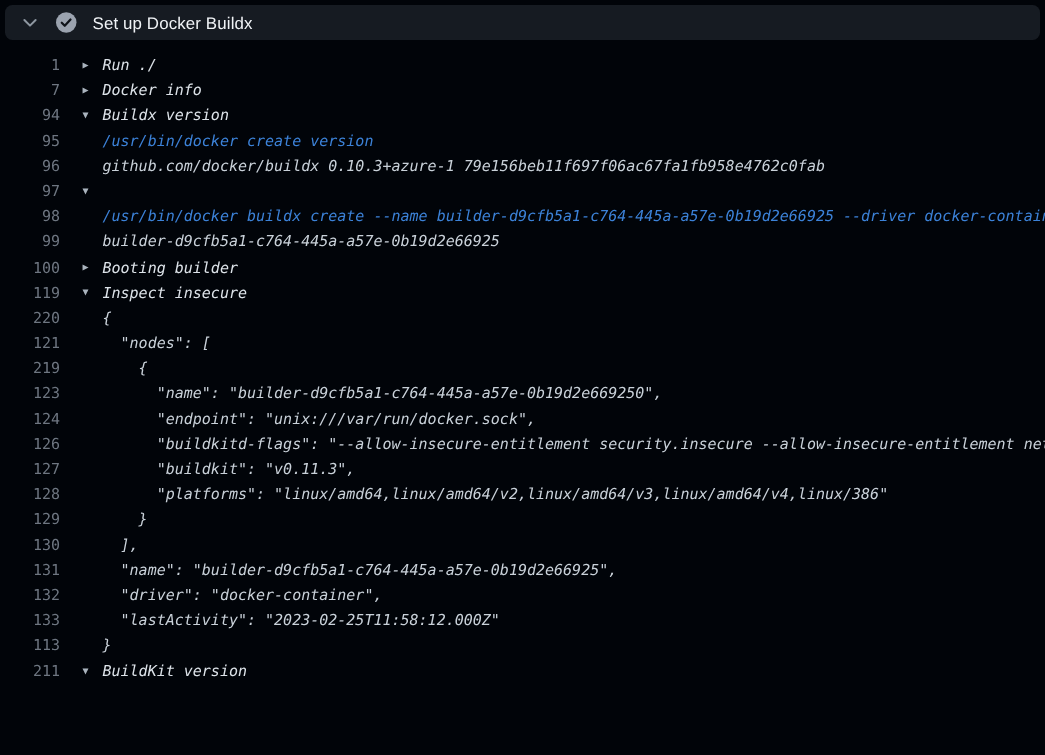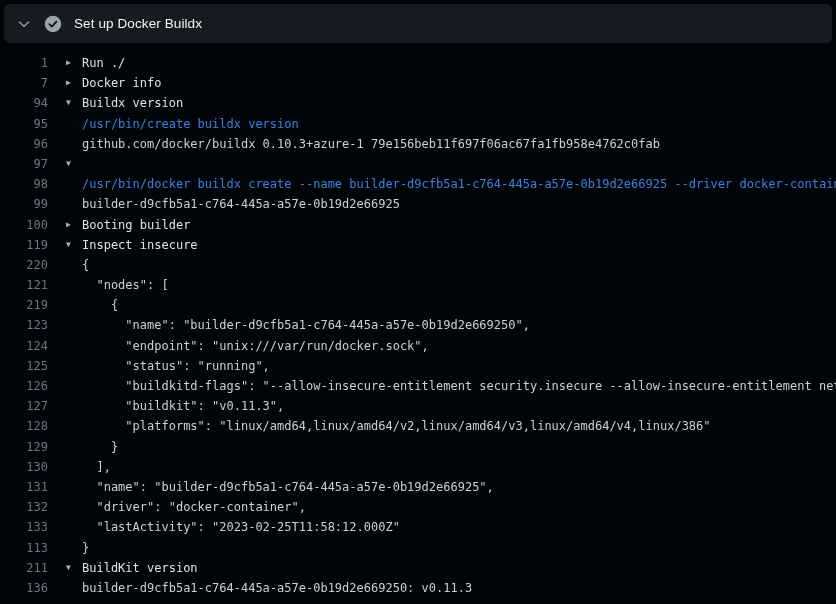--- a/index.html
+++ b/index.html
@@ -5,21 +5,21 @@
   html,body{margin:0;padding:0;}
   body{
     width:836px;height:604px;
     background:var(--bg,#010409);
     overflow:hidden;
     font-family:"Liberation Sans",sans-serif;
   }
   
   .step-header{
     margin:4px 4px 0 4px;
-    height:39px;
+    height:28px;
     background:var(--header-bg,#161b22);
     border-radius:6px;
     display:flex;
     align-items:center;
     padding:0 12px;
     cursor:pointer;
     box-sizing:border-box;
   }
   .step-header .chev{display:flex;align-items:center;margin-right:12px;}
   .step-header .status{display:flex;align-items:center;margin-right:12px;}
@@ -51,21 +51,21 @@
   }
   .arrow{
     flex:none;
     width:16px;
     margin-left:18px;
     color:#aab4be;
     font-size:8px;
     text-align:left;
     cursor:pointer;
   }
-  .txt{color:var(--text,#c9d1d9);}
+  .txt{color:var(--text,#c9d1d9);font-style:italic;}
   .line.group .txt{color:var(--title,#dde3e9);}
   .line.cmd .txt{color:var(--cmd,#3c82d8);}
 </style>
 </head>
 <body style="--bg: #010409; --header-bg: #161b22; --line-number: #6e7681; --text: #c9d1d9; --title: #dde3e9; --cmd: #3c82d8;">
 
 <div class="step-header">
   <span class="chev">
     <svg width="16" height="16" viewBox="0 0 16 16">
       <path d="M3.5 6l4.5 4.5L12.5 6" stroke="#8d96a0" stroke-width="1.6" fill="none" stroke-linecap="round" stroke-linejoin="round"></path>
@@ -77,37 +77,35 @@
       <path d="M5.4 9.2l2.4 2.4 4.6-5" stroke="#10141a" stroke-width="1.8" fill="none" stroke-linecap="round" stroke-linejoin="round"></path>
     </svg>
   </span>
   <span class="step-title">Set up Docker Buildx</span>
 </div>
 
 <div class="log">
     <div class="line group"><span class="num">1</span><span class="arrow">▶</span><span class="txt">Run ./</span></div>
     <div class="line group"><span class="num">7</span><span class="arrow">▶</span><span class="txt">Docker info</span></div>
     <div class="line group"><span class="num">94</span><span class="arrow">▼</span><span class="txt">Buildx version</span></div>
-    <div class="line cmd"><span class="num">95</span><span class="arrow"></span><span class="txt">/usr/bin/create buildx version</span></div>
+    <div class="line cmd"><span class="num">95</span><span class="arrow"></span><span class="txt">/usr/bin/docker create version</span></div>
     <div class="line out"><span class="num">96</span><span class="arrow"></span><span class="txt">github.com/docker/buildx 0.10.3+azure-1 79e156beb11f697f06ac67fa1fb958e4762c0fab</span></div>
     <div class="line group"><span class="num">97</span><span class="arrow">▼</span></div>
     <div class="line cmd"><span class="num">98</span><span class="arrow"></span><span class="txt">/usr/bin/docker buildx create --name builder-d9cfb5a1-c764-445a-a57e-0b19d2e66925 --driver docker-container</span></div>
     <div class="line out"><span class="num">99</span><span class="arrow"></span><span class="txt">builder-d9cfb5a1-c764-445a-a57e-0b19d2e66925</span></div>
     <div class="line group"><span class="num">100</span><span class="arrow">▶</span><span class="txt">Booting builder</span></div>
     <div class="line group"><span class="num">119</span><span class="arrow">▼</span><span class="txt">Inspect insecure</span></div>
     <div class="line out"><span class="num">220</span><span class="arrow"></span><span class="txt">{</span></div>
     <div class="line out"><span class="num">121</span><span class="arrow"></span><span class="txt">  "nodes": [</span></div>
     <div class="line out"><span class="num">219</span><span class="arrow"></span><span class="txt">    {</span></div>
     <div class="line out"><span class="num">123</span><span class="arrow"></span><span class="txt">      "name": "builder-d9cfb5a1-c764-445a-a57e-0b19d2e669250",</span></div>
     <div class="line out"><span class="num">124</span><span class="arrow"></span><span class="txt">      "endpoint": "unix:///var/run/docker.sock",</span></div>
-    <div class="line out"><span class="num">125</span><span class="arrow"></span><span class="txt">      "status": "running",</span></div>
     <div class="line out"><span class="num">126</span><span class="arrow"></span><span class="txt">      "buildkitd-flags": "--allow-insecure-entitlement security.insecure --allow-insecure-entitlement network.host",</span></div>
     <div class="line out"><span class="num">127</span><span class="arrow"></span><span class="txt">      "buildkit": "v0.11.3",</span></div>
     <div class="line out"><span class="num">128</span><span class="arrow"></span><span class="txt">      "platforms": "linux/amd64,linux/amd64/v2,linux/amd64/v3,linux/amd64/v4,linux/386"</span></div>
     <div class="line out"><span class="num">129</span><span class="arrow"></span><span class="txt">    }</span></div>
     <div class="line out"><span class="num">130</span><span class="arrow"></span><span class="txt">  ],</span></div>
     <div class="line out"><span class="num">131</span><span class="arrow"></span><span class="txt">  "name": "builder-d9cfb5a1-c764-445a-a57e-0b19d2e66925",</span></div>
     <div class="line out"><span class="num">132</span><span class="arrow"></span><span class="txt">  "driver": "docker-container",</span></div>
     <div class="line out"><span class="num">133</span><span class="arrow"></span><span class="txt">  "lastActivity": "2023-02-25T11:58:12.000Z"</span></div>
     <div class="line out"><span class="num">113</span><span class="arrow"></span><span class="txt">}</span></div>
     <div class="line group"><span class="num">211</span><span class="arrow">▼</span><span class="txt">BuildKit version</span></div>
-    <div class="line out"><span class="num">136</span><span class="arrow"></span><span class="txt">builder-d9cfb5a1-c764-445a-a57e-0b19d2e669250: v0.11.3</span></div>
   </div>
 
 </body></html>

